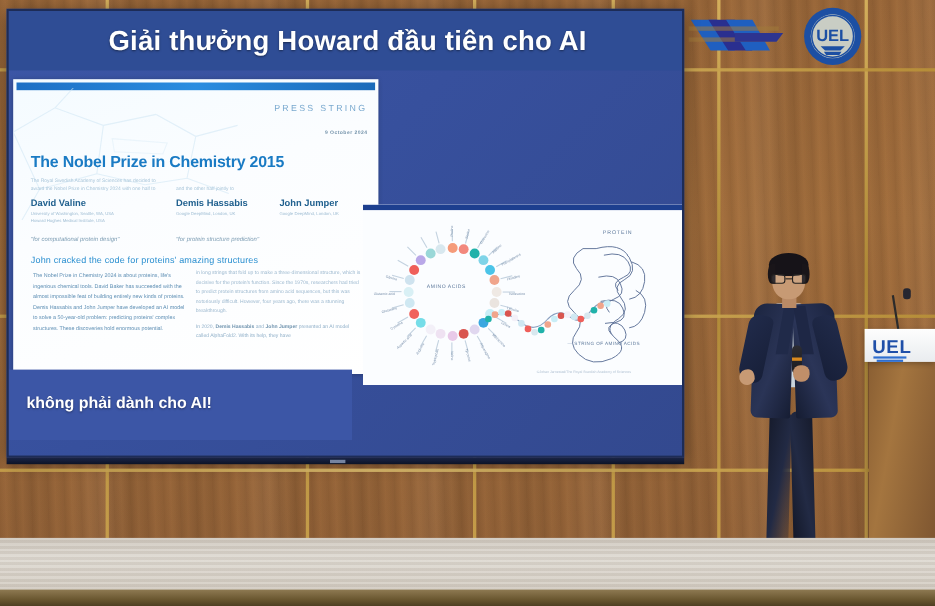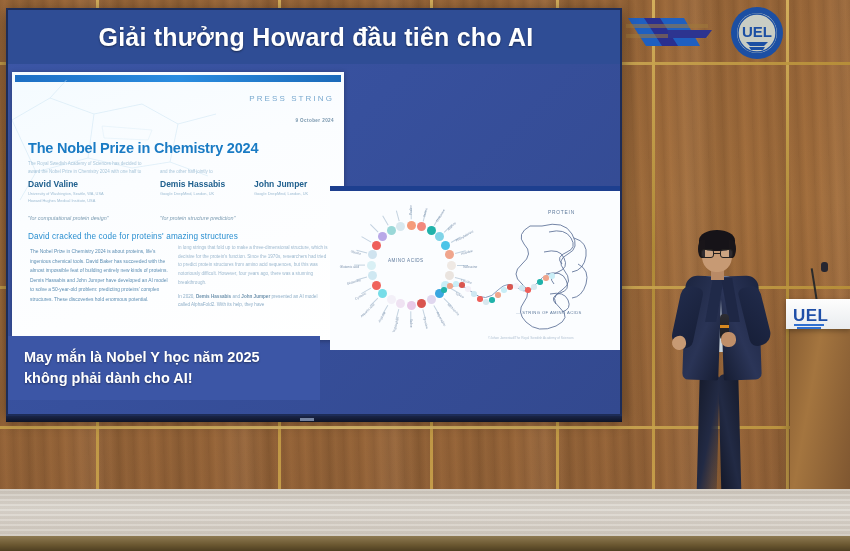--- a/index.html
+++ b/index.html
@@ -293,42 +293,42 @@
           <path d="M10 40 L48 18 L92 34 L86 78 L34 92 Z"></path>
           <path d="M48 18 L70 -6 M92 34 L140 24 M86 78 L130 88 M34 92 L18 120"></path>
           <path d="M140 24 L176 44 L168 82 L130 88"></path>
           <path d="M176 44 L214 34 M168 82 L206 96"></path>
           <path d="M100 46 L150 50 L146 60 L102 58 Z" opacity=".6"></path>
         </g>
       </svg>
 
       <div class="pr-release">PRESS STRING</div>
       <div class="pr-date">9 October 2024</div>
-      <div class="pr-h1">The Nobel Prize in Chemistry 2024</div>
+      <div class="pr-h1">The Nobel Prize in Chemistry 2015</div>
 
       <div class="pr-lede">
         <span style="display:block;width:124px">The Royal Swedish Academy of Sciences has decided to award the Nobel Prize in Chemistry 2024 with one half to</span>
         <span class="col2">and the other half jointly to</span>
       </div>
 
       <div class="pr-names">
         <div class="pr-name" style="left:0;top:0">David Valine</div>
         <div class="pr-aff" style="left:0;top:12px;width:120px;white-space:pre-line">University of Washington, Seattle, WA, USA
 Howard Hughes Medical Institute, USA</div>
         <div class="pr-cite" style="left:0;top:36px">"for computational protein design"</div>
 
         <div class="pr-name" style="left:132px;top:0">Demis Hassabis</div>
         <div class="pr-aff" style="left:132px;top:12px;width:100px">Google DeepMind, London, UK</div>
         <div class="pr-cite" style="left:132px;top:36px">"for protein structure prediction"</div>
 
         <div class="pr-name" style="left:226px;top:0">John Jumper</div>
         <div class="pr-aff" style="left:226px;top:12px;width:96px">Google DeepMind, London, UK</div>
       </div>
 
-      <div class="pr-h2">David cracked the code for proteins' amazing structures</div>
+      <div class="pr-h2">John cracked the code for proteins' amazing structures</div>
 
       <div class="pr-body">The Nobel Prize in Chemistry 2024 is about proteins, life's ingenious chemical tools. David Baker has succeeded with the almost impossible feat of building entirely new kinds of proteins. Demis Hassabis and John Jumper have developed an AI model to solve a 50-year-old problem: predicting proteins' complex structures. These discoveries hold enormous potential.</div>
 
       <div class="pr-body2">
         <span>in long strings that fold up to make a three-dimensional structure, which is decisive for the protein's function. Since the 1970s, researchers had tried to predict protein structures from amino acid sequences, but this was notoriously difficult. However, four years ago, there was a stunning breakthrough.</span>
         <div class="p2">
           <span>In 2020, </span><b>Demis Hassabis</b><span> and </span><b>John Jumper</b><span> presented an AI model called AlphaFold2. With its help, they have</span>
         </div>
       </div>
     </div>
@@ -456,21 +456,20 @@
           <div class="amino-dot" style="left: 189.25px; top: 99.25px; width: 5.5px; height: 5.5px; background: rgb(207, 232, 242);"></div>
           <div class="amino-dot" style="left: 195.25px; top: 101.25px; width: 5.5px; height: 5.5px; background: rgb(239, 95, 90);"></div>
           <div class="amino-dot" style="left: 201.25px; top: 98.25px; width: 5.5px; height: 5.5px; background: rgb(216, 232, 239);"></div>
           <div class="amino-dot" style="left: 207.25px; top: 93.25px; width: 5.5px; height: 5.5px; background: rgb(32, 178, 170);"></div>
           <div class="amino-dot" style="left: 213.25px; top: 89.25px; width: 5.5px; height: 5.5px; background: rgb(240, 165, 140);"></div>
           <div class="amino-dot" style="left: 219.25px; top: 87.25px; width: 5.5px; height: 5.5px; background: rgb(201, 238, 247);"></div>
         </div>
     </div>
 
     <div class="caption-box">
-      <div>May mắn là Nobel Y học năm 2025</div>
       <div>không phải dành cho AI!</div>
     </div>
   </div>
   <div class="screen-bottom-bezel"></div>
   <div class="screen-led"></div>
 
   <div class="mic-stand"></div>
   <div class="mic-head"></div>
   <div class="podium-body"></div>
   <div class="podium-top">

